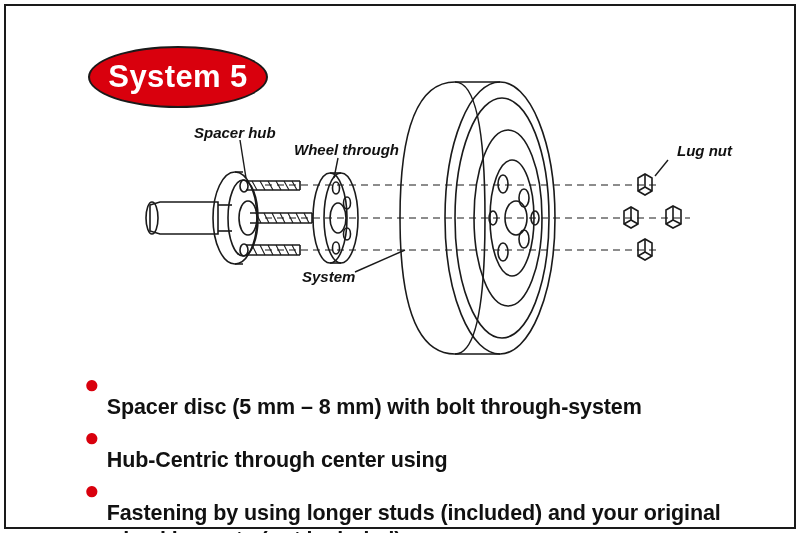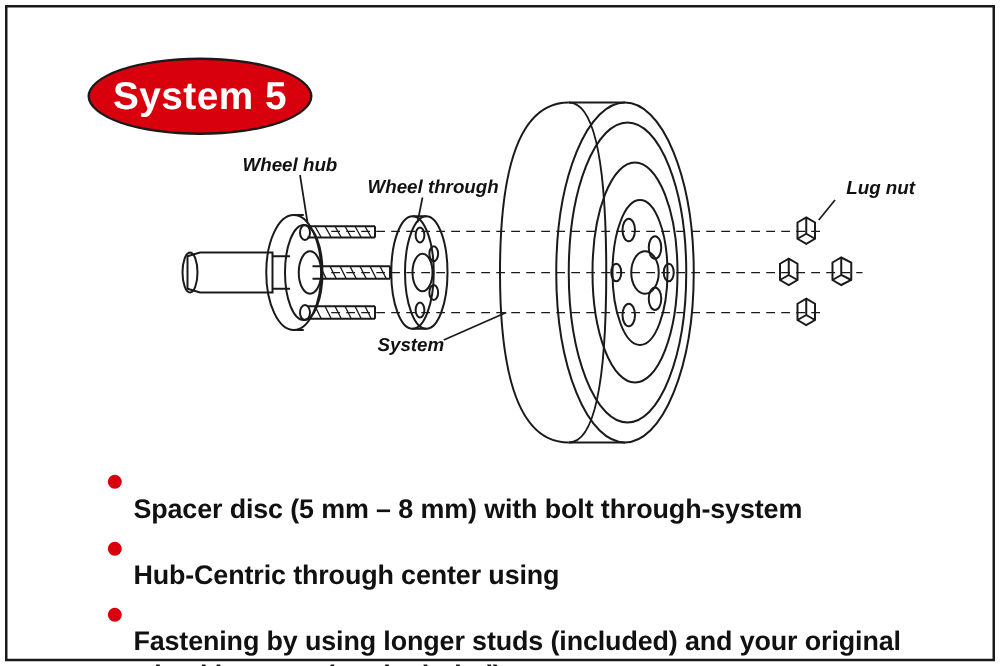--- a/index.html
+++ b/index.html
@@ -21,21 +21,21 @@
     top: 4px;
     width: 792px;
     height: 525px;
     border: 2px solid #1a1a1a;
     box-sizing: border-box;
   }
 
   
   .badge {
     position: absolute;
-    left: 70px;
+    left: 88px;
     top: 46px;
     width: 180px;
     height: 62px;
     text-decoration: underline;
   }
   .badge-ellipse {
     position: absolute;
     inset: 0;
     background: #d9000d;
     border-radius: 50% / 50%;
@@ -214,21 +214,21 @@
 
       <g stroke-width="1.4">
         <line x1="240" y1="140" x2="246" y2="178"></line>
         <line x1="338" y1="158" x2="334" y2="178"></line>
         <line x1="355" y1="272" x2="405" y2="250"></line>
         <line x1="668" y1="160" x2="655" y2="176"></line>
       </g>
     </g>
   </svg>
 
-  <div class="label lbl-hub">Wheel hub</div>
+  <div class="label lbl-hub">Spacer hub</div>
   <div class="label lbl-spacer">Wheel through</div>
   <div class="label lbl-wheel">System</div>
   <div class="label lbl-lugnut">Lug nut</div>
 
   <div class="bullets">
     <div class="bullet-row">
       <span class="bullet-dot">●</span>
       <span class="bullet-text">Spacer disc (5 mm – 8 mm) with bolt through-system</span>
     </div>
     <div class="bullet-row">

